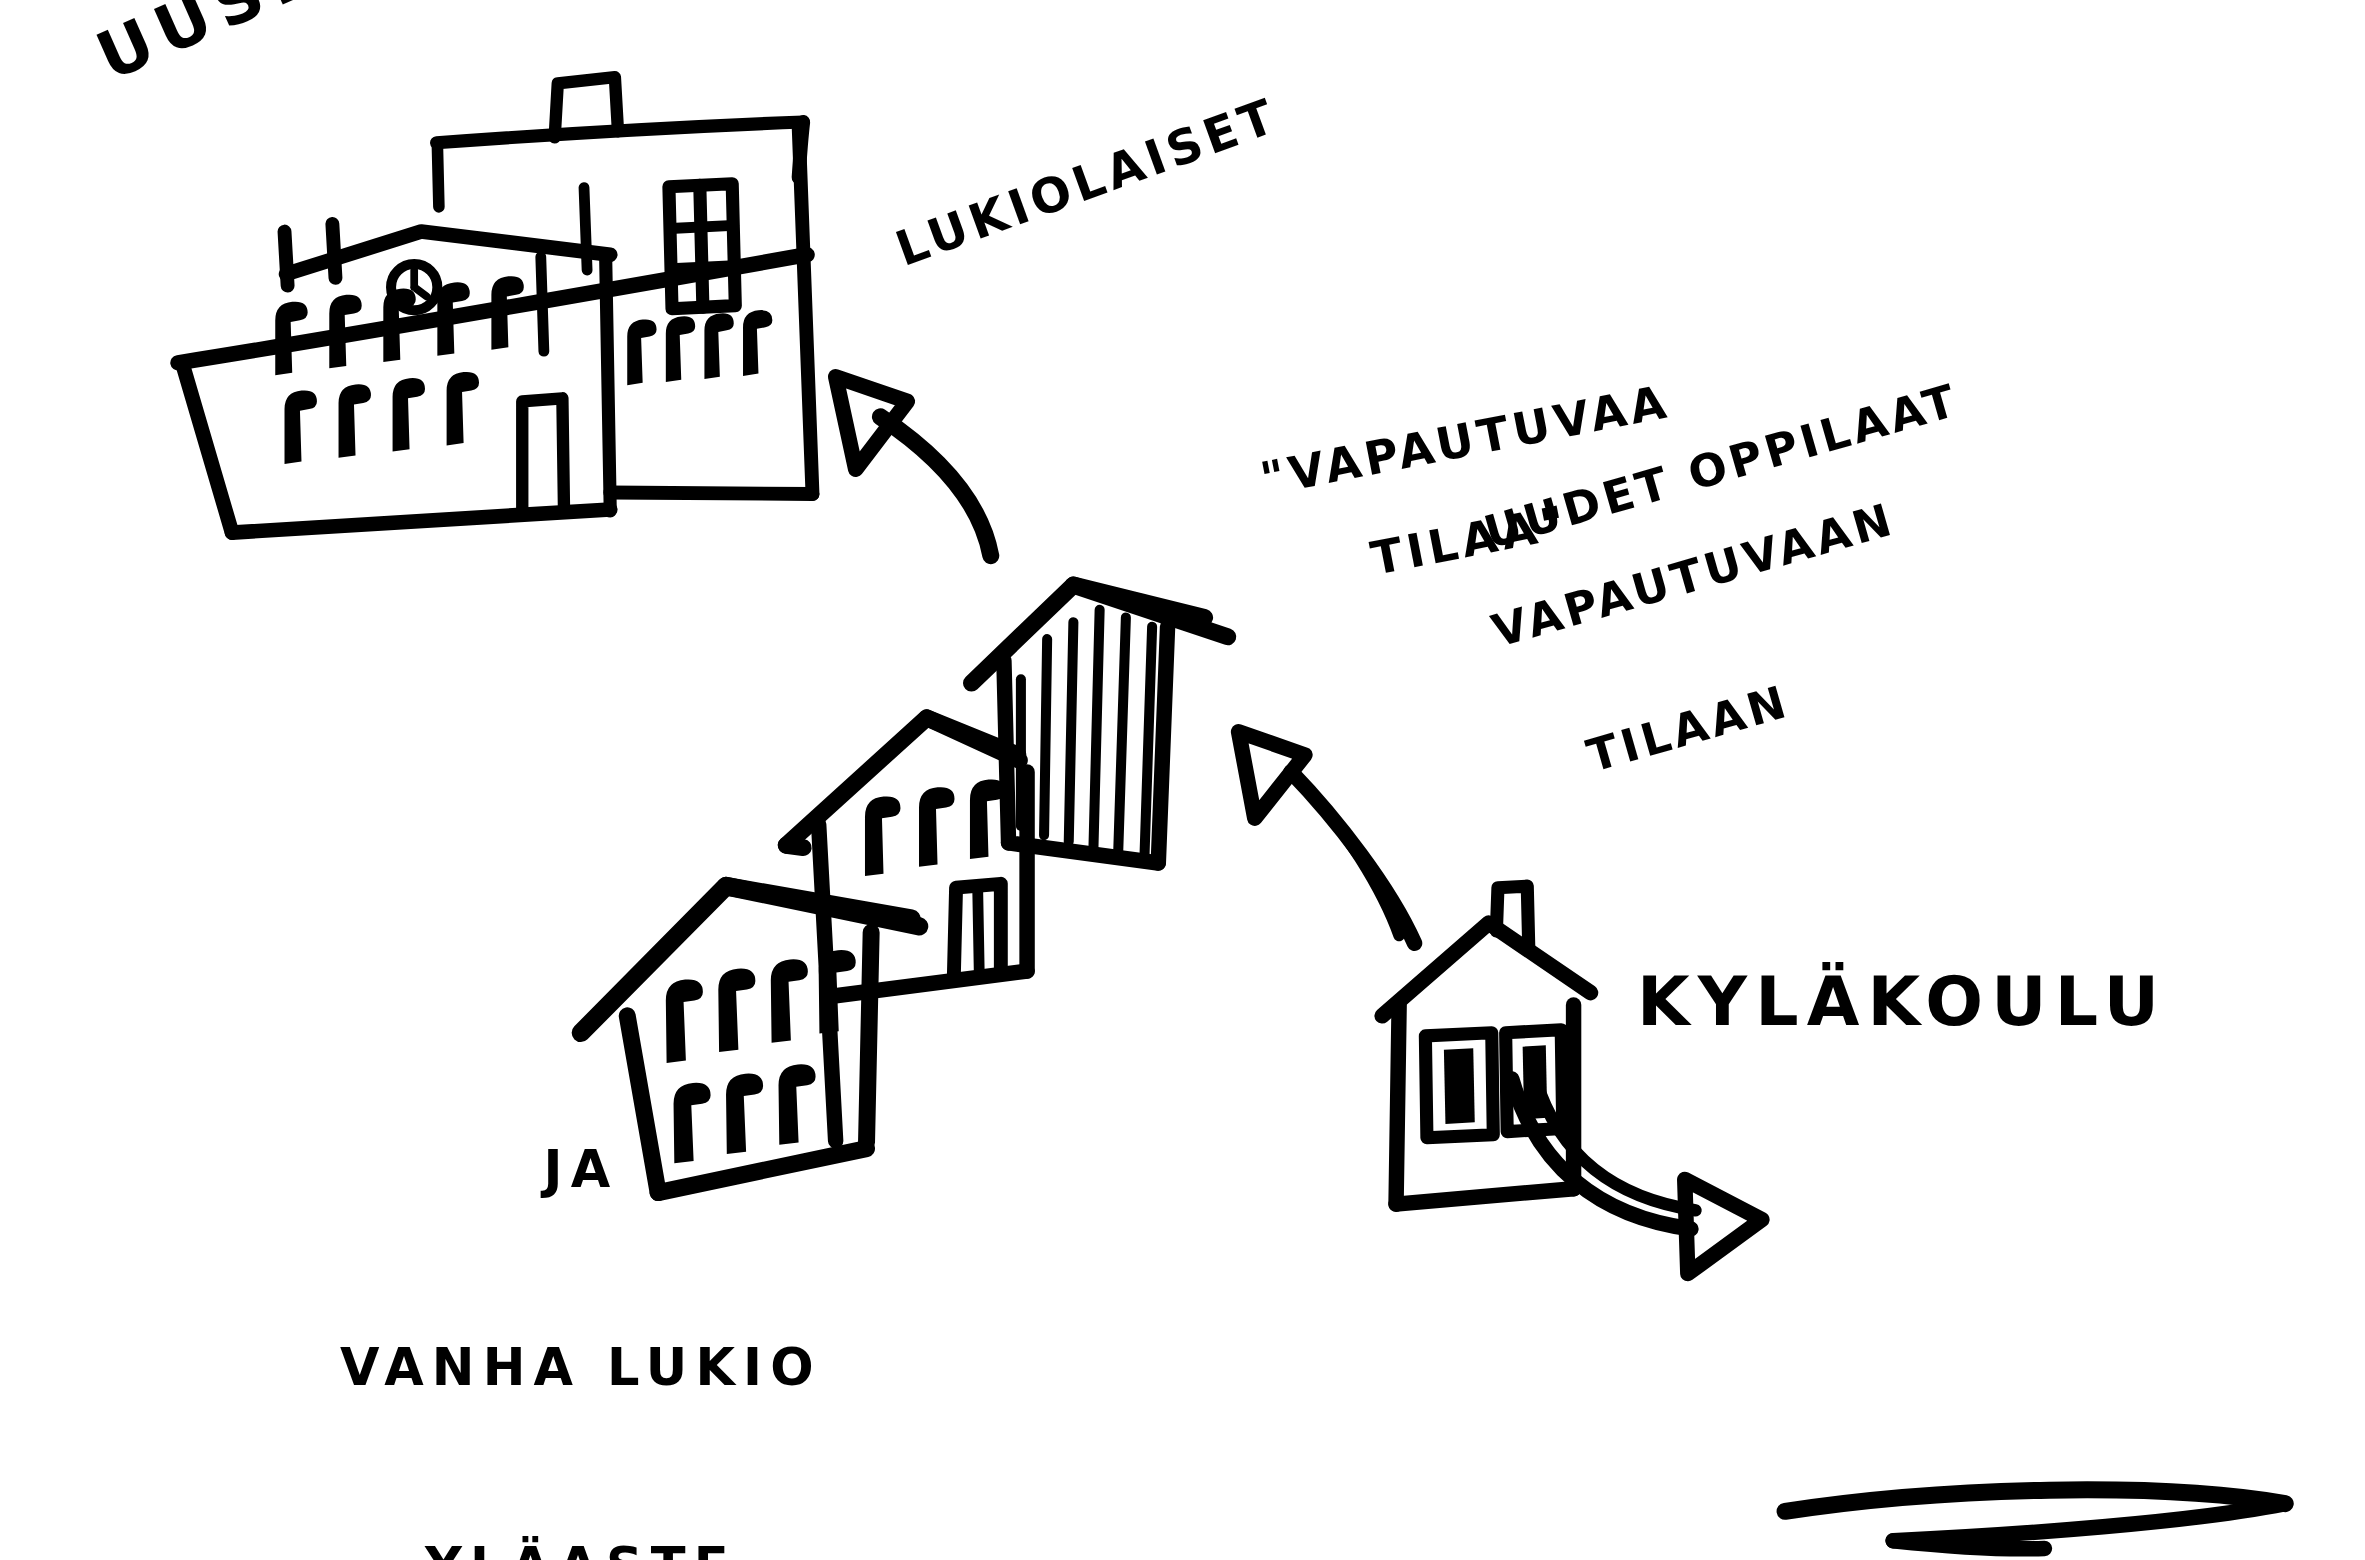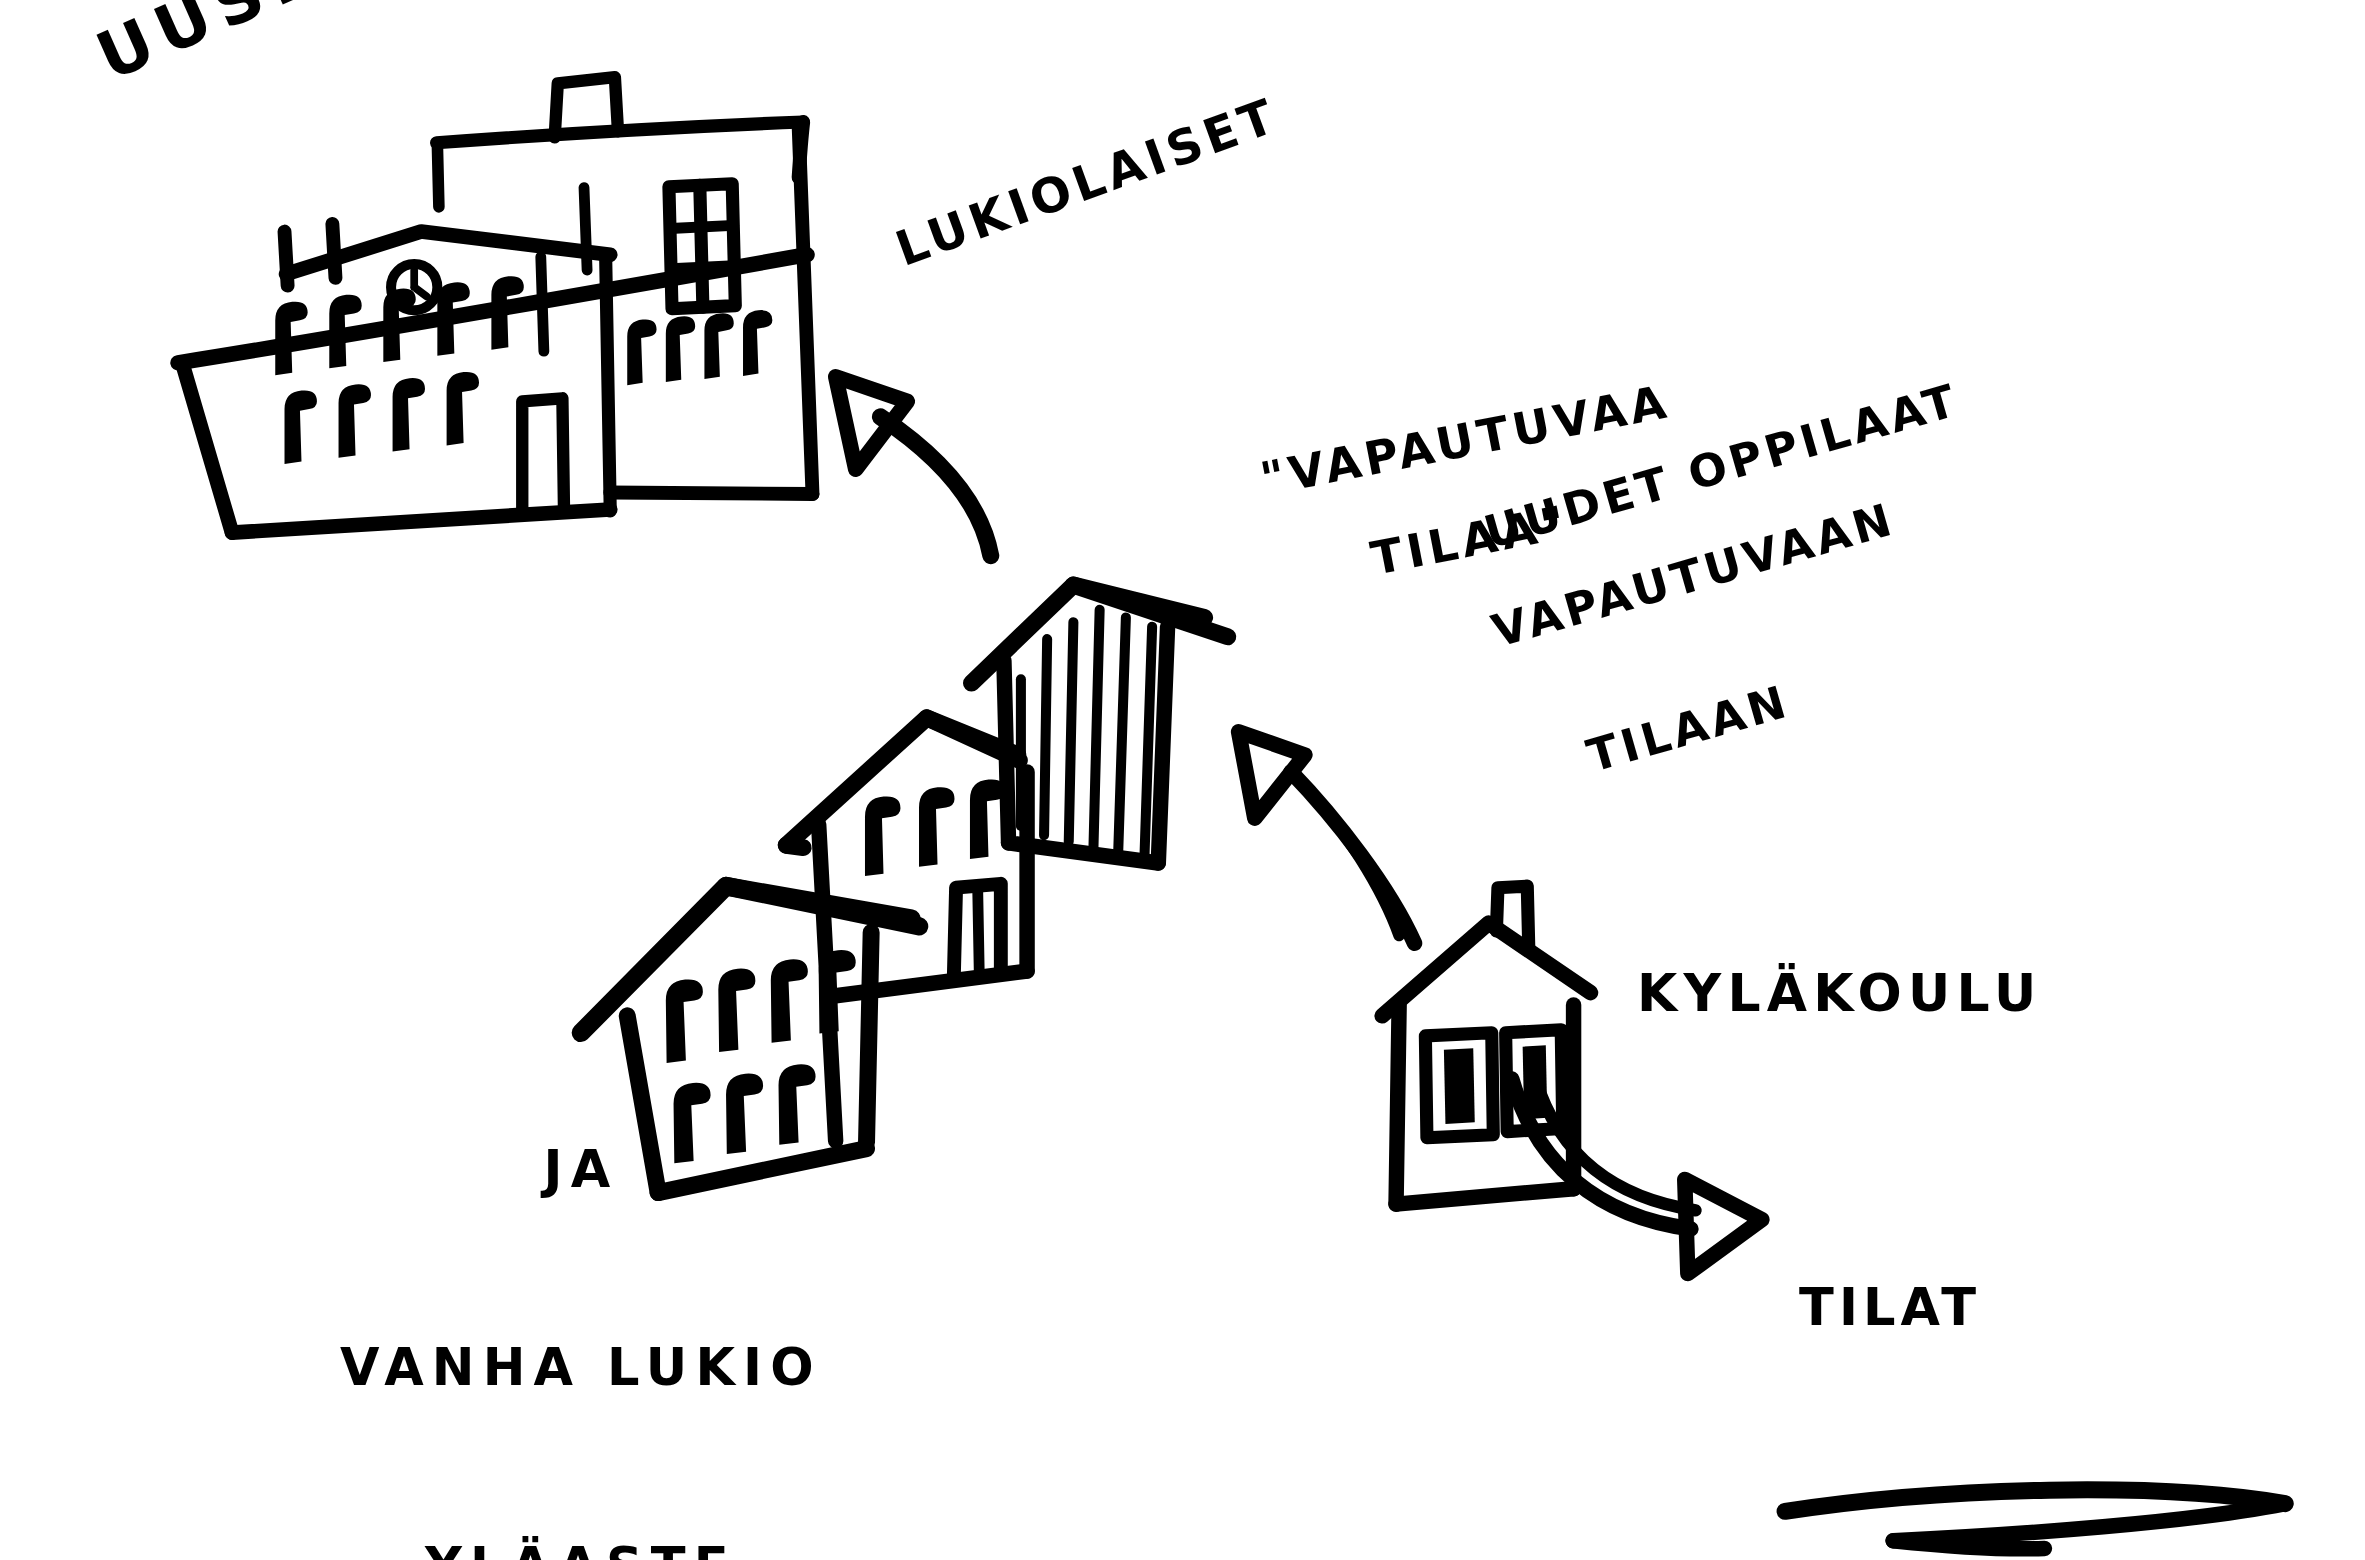--- a/index.html
+++ b/index.html
@@ -60,21 +60,21 @@
   .l-uudet .ln3{display:block;margin-left:116px;}
   .l-vanha{
     left:340px; top:1004px;
     font-size:51px;
     text-align:center;
     letter-spacing:0.16em;
     line-height:1.30;
   }
   .l-kylakoulu{
     left:1637px; top:965px;
-    font-size:52px;
+    font-size:68px;
     letter-spacing:0.12em;
   }
   .l-saastot{
     left:1799px; top:1147px;
     font-size:51px;
     text-align:center;
     letter-spacing:0.10em;
     line-height:1.26;
   }
 </style>
@@ -272,19 +272,18 @@
 
   <div class="hand l-vanha">
     <div>JA</div>
     <div>VANHA LUKIO</div>
     <div>YLÄASTE</div>
   </div>
 
   <div class="hand l-kylakoulu">KYLÄKOULU</div>
 
   <div class="hand l-saastot">
-    <div>TILAT</div>
     
     
   </div>
 
 </div>
 
 
 </body></html>

